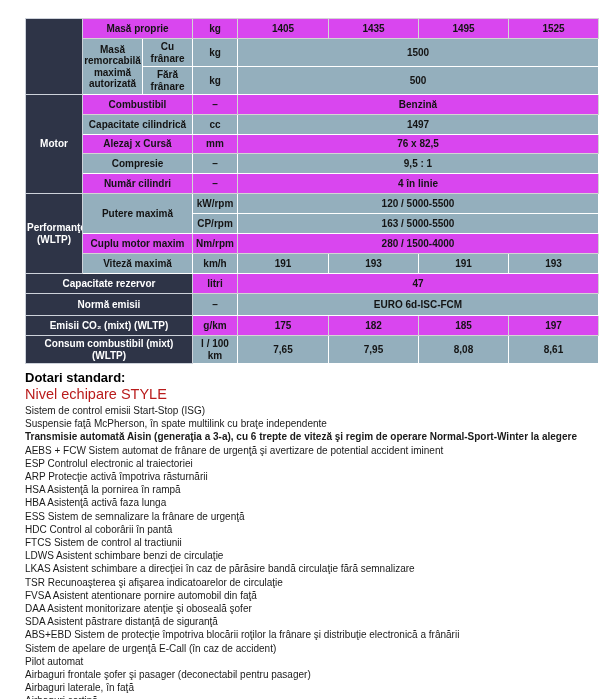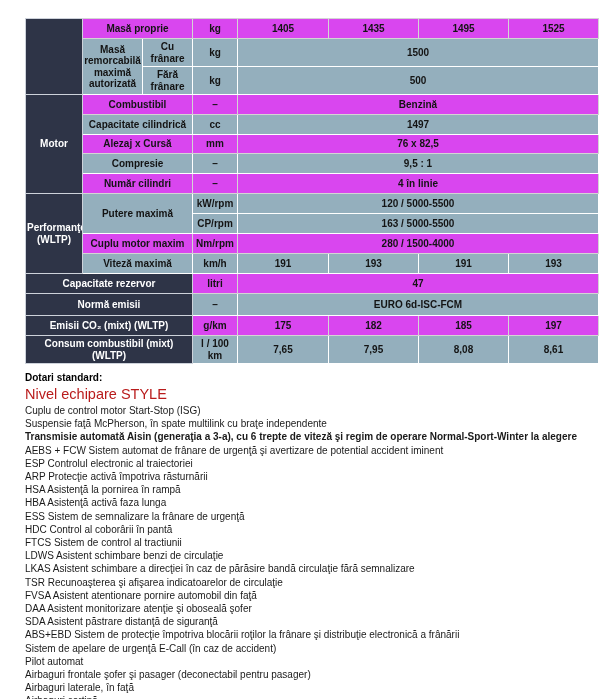--- a/index.html
+++ b/index.html
@@ -28,21 +28,21 @@
     padding: 1px;
     overflow: hidden;
   }
   td.bg-dark  { background: #2e3447; color: #ffffff; border: 1.5px solid #cdd2da; }
   td.bg-blue  { background: #94afbd; color: #141414; border: 1.5px solid #ffffff; }
   td.bg-white { background: #d946ef; color: #141414; border: 1.5px solid #d4d4d4; }
   .equip {
     padding: 4px 0 0 25px;
   }
   .equip-title {
-    font-size: 10px;
+    font-size: 13px;
     font-weight: bold;
     color: #000000;
     line-height: 15px;
     padding-top: 2px;
   }
   .equip-subtitle {
     font-size: 14.5px;
     font-weight: normal;
     color: #b91c1c;
     line-height: 18px;
@@ -168,21 +168,21 @@
           <td class="bg-blue">8,61</td>
         </tr>
       </tbody>
   </table>
 </div>
 
 <div class="equip">
   <div class="equip-title">Dotari standard:</div>
   <div class="equip-subtitle">Nivel echipare STYLE</div>
   <div id="equip-list">
-      <div class="equip-item">Cuplu de control motor Start-Stop (ISG)</div>
+      <div class="equip-item">Sistem de control emisii Start-Stop (ISG)</div>
       <div class="equip-item">Suspensie faţă McPherson, în spate multilink cu braţe independente</div>
       <div class="equip-item bold">Transmisie automată Aisin (generaţia a 3-a), cu 6 trepte de viteză şi regim de operare Normal-Sport-Winter la alegere</div>
       <div class="equip-item">AEBS + FCW Sistem automat de frânare de urgenţă şi avertizare de potential accident iminent</div>
       <div class="equip-item">ESP Controlul electronic al traiectoriei</div>
       <div class="equip-item">ARP Protecţie activă împotriva răsturnării</div>
       <div class="equip-item">HSA Asistenţă la pornirea în rampă</div>
       <div class="equip-item">HBA Asistenţă activă faza lunga</div>
       <div class="equip-item">ESS Sistem de semnalizare la frânare de urgenţă</div>
       <div class="equip-item">HDC Control al coborârii în pantă</div>
       <div class="equip-item">FTCS Sistem de control al tractiunii</div>

